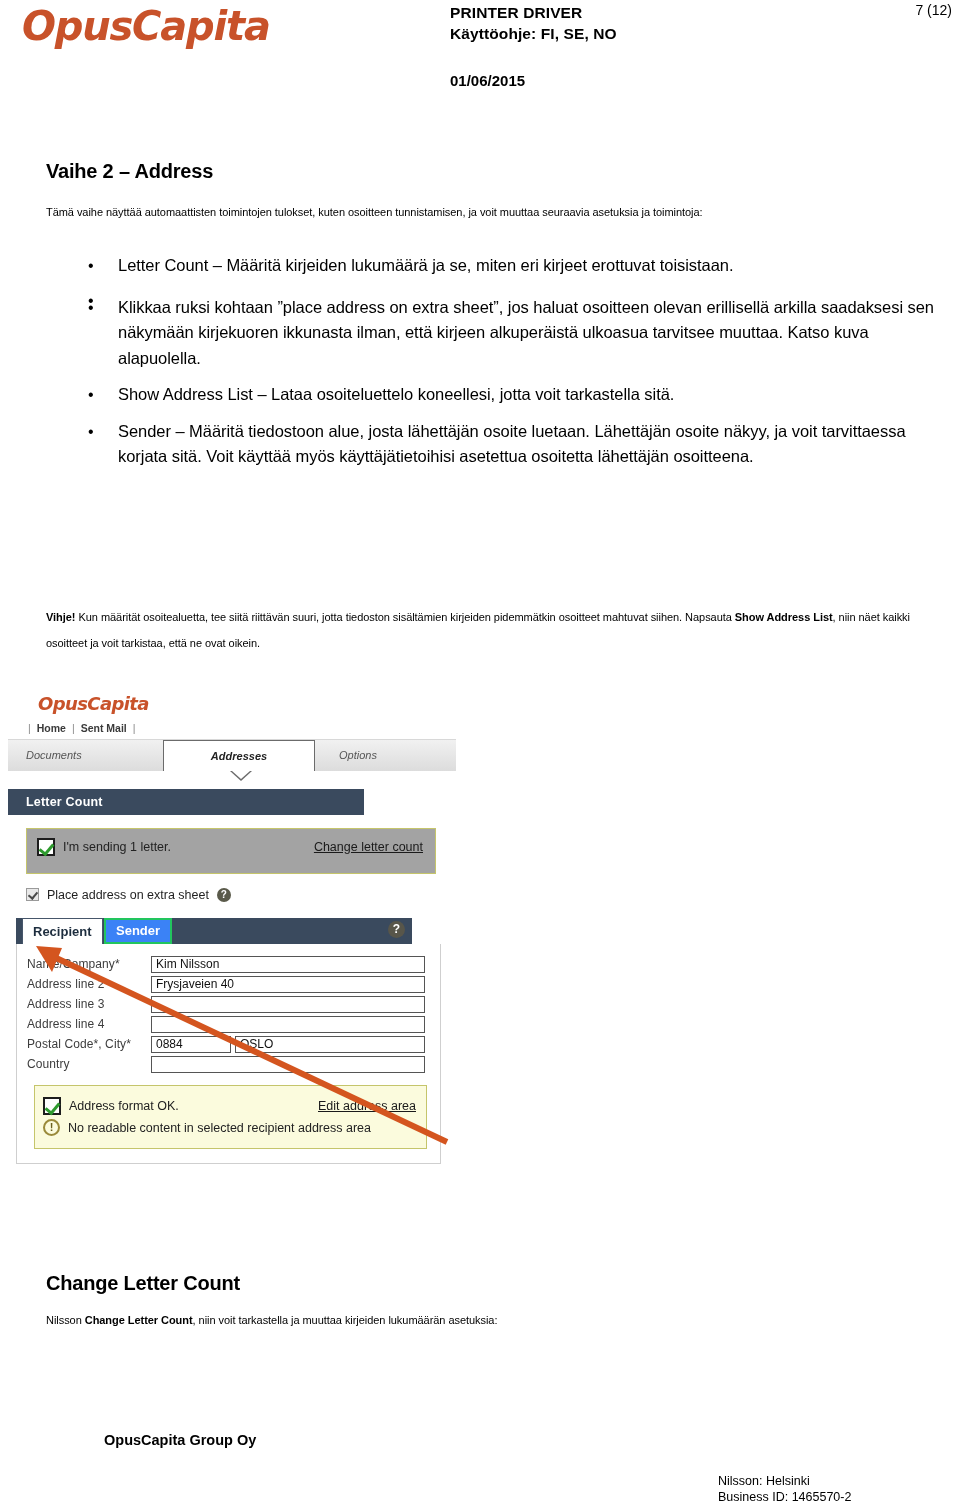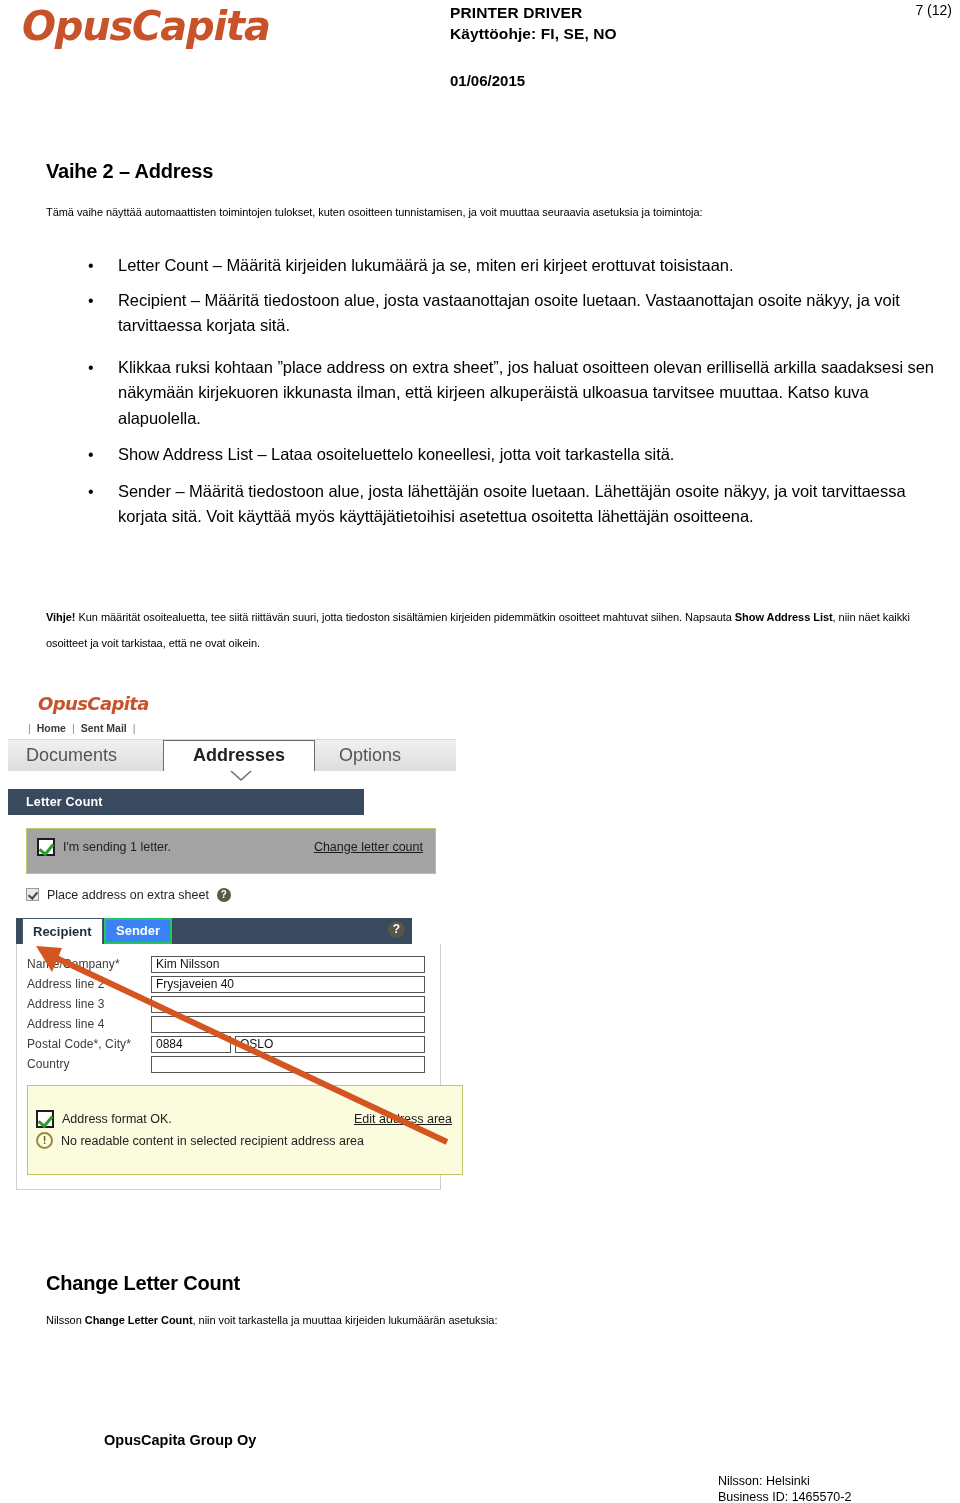--- a/index.html
+++ b/index.html
@@ -146,23 +146,24 @@
     position: relative;
     height: 31px;
     background: linear-gradient(#f1f1f1, #dcdcdc);
     display: flex;
     align-items: stretch;
   }
   .app-tab {
     display: flex;
     align-items: center;
     justify-content: center;
-    font-size: 18px;
+    font-size: 11px;
     color: #555555;
     padding: 8px 10px;
+    font-style: italic;
   }
   .app-tab.t-documents { width: 155px; justify-content: flex-start; padding-left: 18px; }
   .app-tab.t-options { width: 140px; justify-content: flex-start; padding-left: 24px; }
   .app-tab.active {
     width: 152px;
     background: #ffffff;
     border: 1px solid #6b6b6b;
     border-bottom: none;
     font-weight: bold;
     color: #222222;
@@ -366,23 +367,23 @@
     display: flex;
     align-items: center;
     padding-left: 4px;
     width: 274px;
   }
   .form-input.short { width: 80px; margin-right: 4px; }
   .form-input.city { width: 190px; }
   .status-box {
     background: #FBFBDD;
     border: 1px solid #C5C56B;
-    margin: 12px 0 0 10px;
-    width: 436px;
-    padding: 22px 8px;
+    margin: 12px 0 0 17px;
+    width: 393px;
+    padding: 9px 8px;
   }
 
   
   .annot-arrow {
     position: absolute;
     left: 0; top: 0;
     width: 960px; height: 1503px;
     pointer-events: none;
   }
 
@@ -419,21 +420,20 @@
 
   <div class="para" style="top:200px;">Tämä vaihe näyttää automaattisten toimintojen tulokset, kuten osoitteen tunnistamisen, ja voit muuttaa seuraavia asetuksia ja toimintoja:</div>
 
   <ul class="bullet-list" style="top:253px;">
     <li class="bullet-item">
       <span class="dot">•</span>
       <span>Letter Count – Määritä kirjeiden lukumäärä ja se, miten eri kirjeet erottuvat toisistaan.</span>
     </li>
     <li class="bullet-item">
       <span class="dot">•</span>
-      <span>Recipient – Määritä tiedostoon alue, josta vastaanottajan osoite luetaan. Vastaanottajan osoite näkyy, ja voit tarvittaessa korjata sitä.</span>
     </li>
     <li class="bullet-item" style="margin-top:16px;">
       <span class="dot">•</span>
       <span>Klikkaa ruksi kohtaan ”place address on extra sheet”, jos haluat osoitteen olevan erillisellä arkilla saadaksesi sen näkymään kirjekuoren ikkunasta ilman, että kirjeen alkuperäistä ulkoasua tarvitsee muuttaa. Katso kuva alapuolella.</span>
     </li>
     <li class="bullet-item" style="margin-top:11px;">
       <span class="dot">•</span>
       <span>Show Address List – Lataa osoiteluettelo koneellesi, jotta voit tarkastella sitä.</span>
     </li>
     <li class="bullet-item" style="margin-top:11px;">

